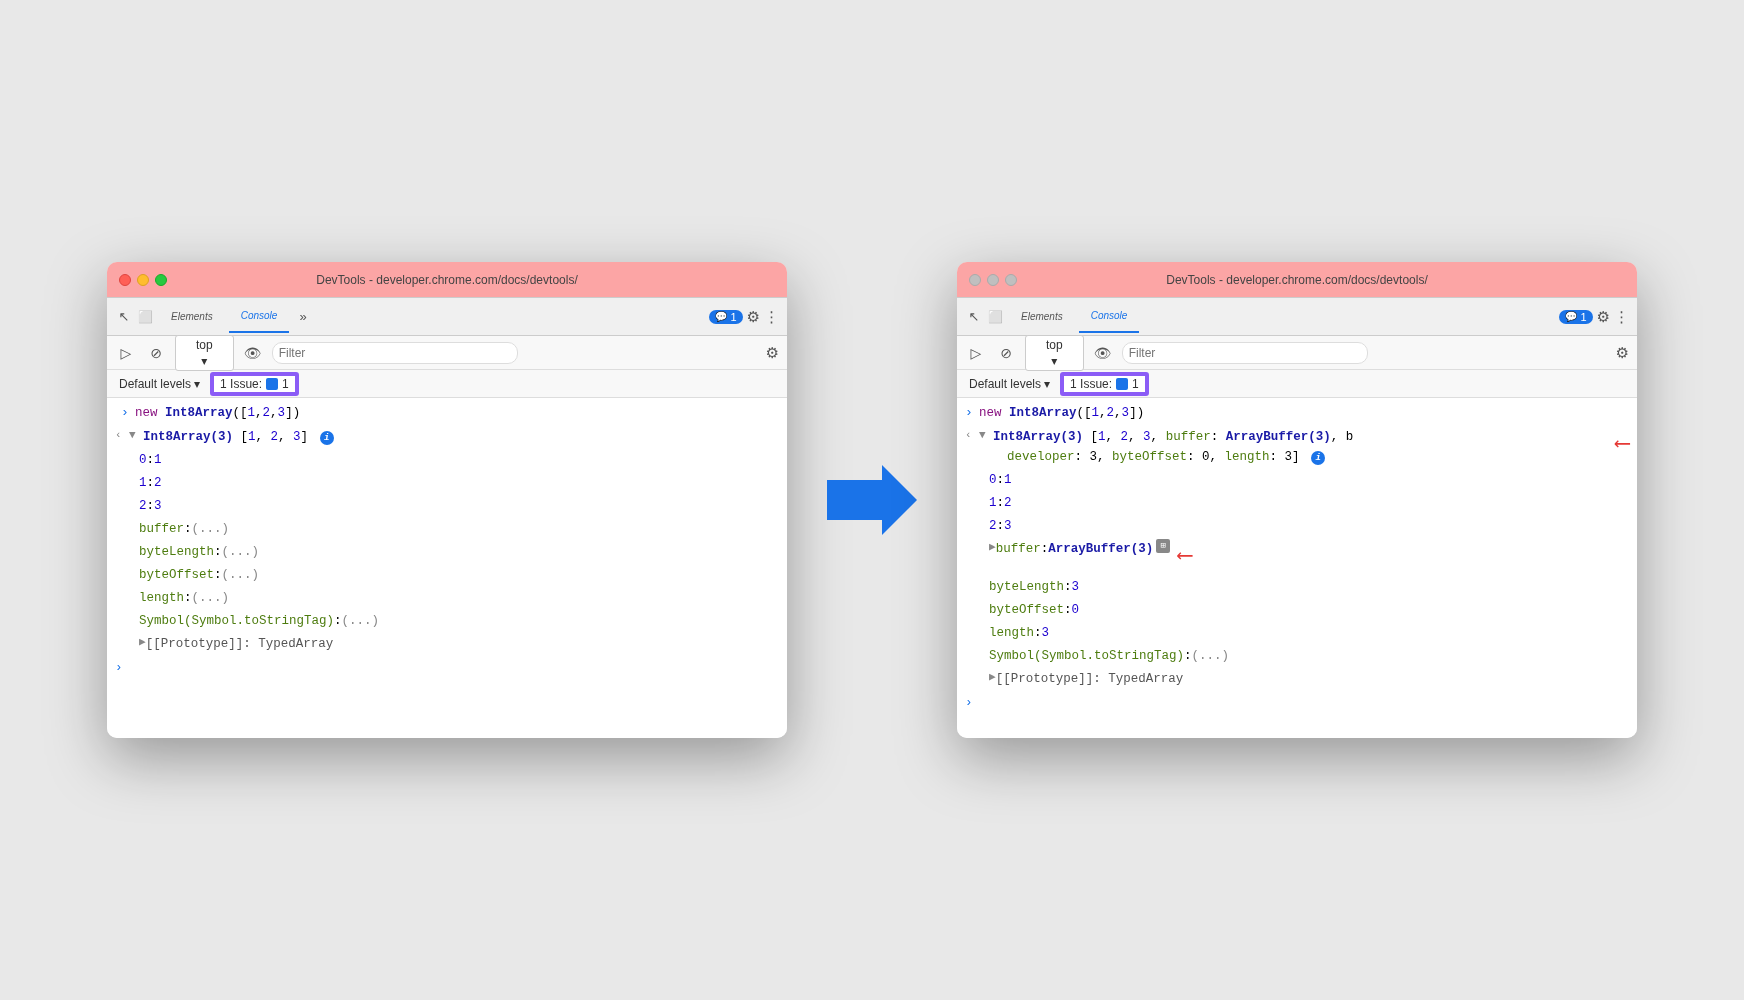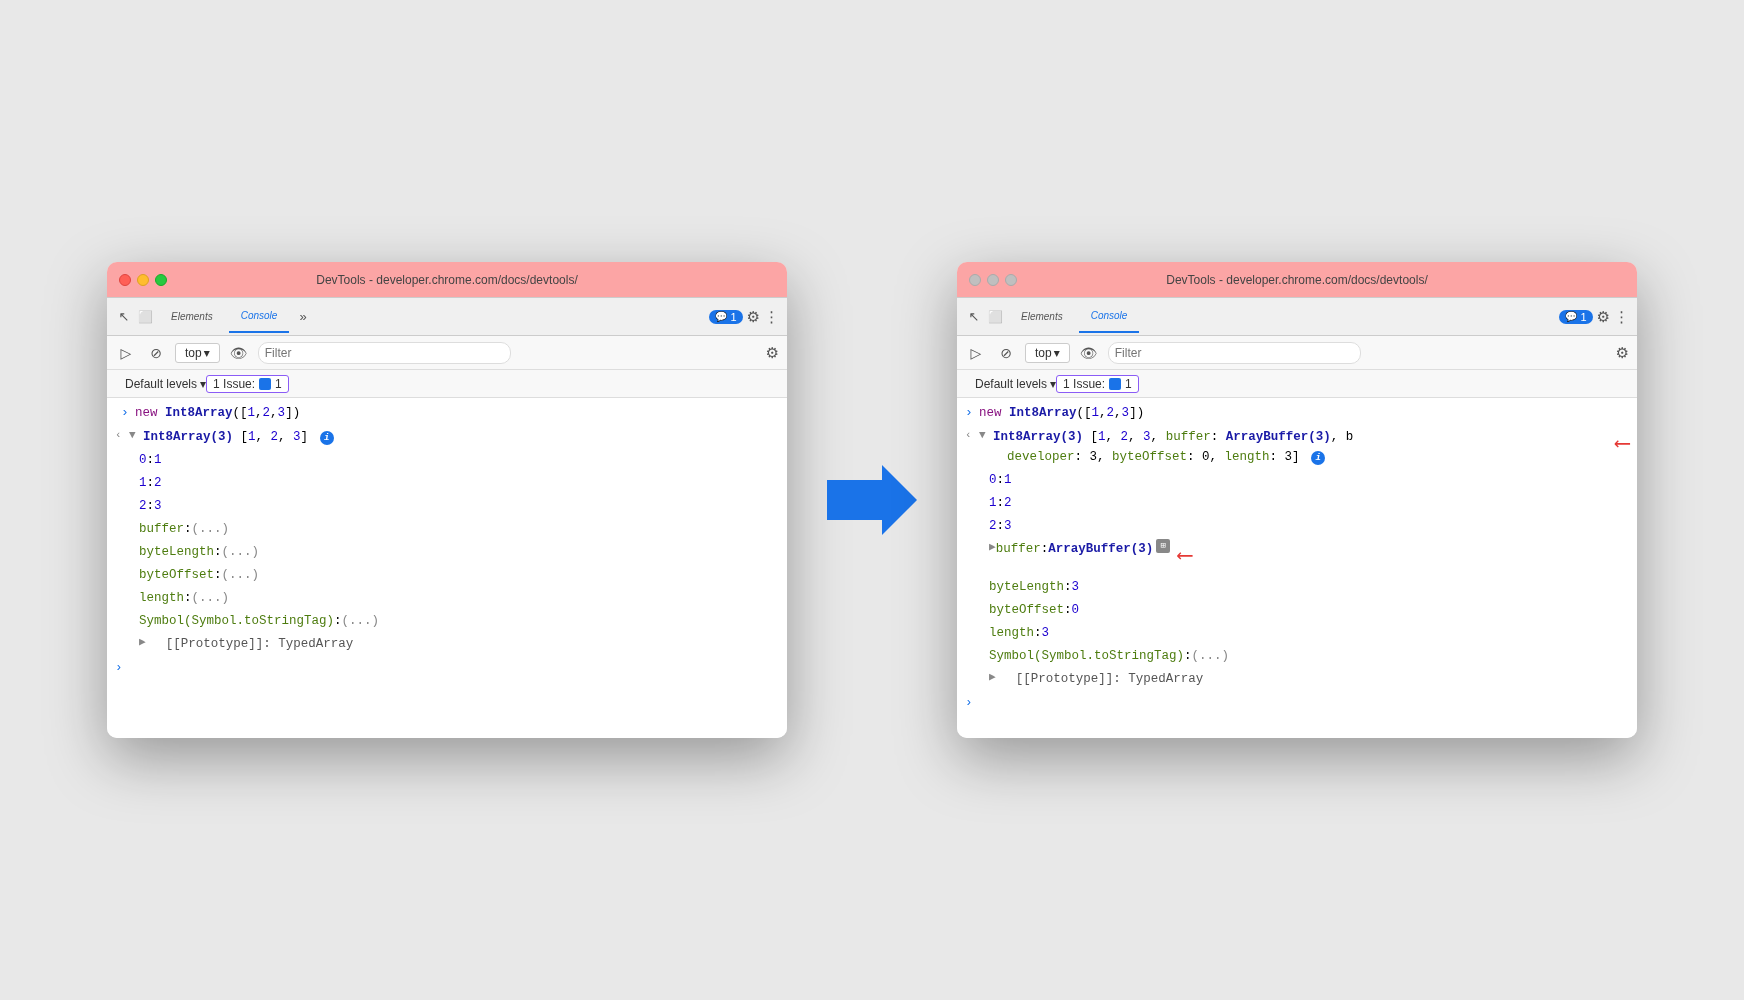--- a/index.html
+++ b/index.html
@@ -153,65 +153,67 @@
       background: none;
       border-radius: 3px;
     }
 
     .top-selector {
       display: flex;
       align-items: center;
       gap: 2px;
       font-size: 12px;
       color: #333;
-      padding: 2px 9px;
+      padding: 2px 20px;
       border: 1px solid #ccc;
       border-radius: 3px;
       background: white;
       cursor: pointer;
+      flex-direction: column;
     }
 
     .filter-input {
       flex: 1;
       height: 22px;
       border: none;
       background: white;
       border: 1px solid #ddd;
       border-radius: 10px;
       padding: 0 6px;
       font-size: 12px;
       color: #aaa;
     }
 
     
     .issues-bar {
       background: #f8f8f8;
       display: flex;
       align-items: center;
       height: 28px;
-      padding: 0 18px;
+      padding: 0 12px;
       border-bottom: 1px solid #ddd;
+      gap: 10px;
     }
 
     .default-levels {
       font-size: 12px;
       color: #333;
       display: flex;
       align-items: center;
       gap: 3px;
       cursor: pointer;
     }
 
     .issues-badge {
       display: flex;
       align-items: center;
       gap: 4px;
       font-size: 12px;
       color: #333;
-      border: 1px solid #8b5cf6;
+      border: 4px solid #8b5cf6;
       border-radius: 3px;
       padding: 1px 6px;
       background: white;
     }
 
     .issue-icon-blue {
       width: 12px;
       height: 12px;
       background: #1a73e8;
       border-radius: 2px;
@@ -234,21 +236,21 @@
       align-items: flex-start;
       padding: 1px 0;
       border-bottom: 1px solid transparent;
     }
 
     .code-keyword { color: #881280; font-weight: normal; text-align: right; }
     .code-classname { color: #1a1aa6; font-weight: bold; }
     .code-number { color: #1c00cf; }
     .code-property { color: #4d7c0f; }
     .code-dim { color: #888; }
-    .code-prototype { color: #555; margin-left: 20px; }
+    .code-prototype { color: #555; }
 
     .info-badge {
       display: inline-flex;
       align-items: center;
       justify-content: center;
       width: 14px;
       height: 14px;
       background: #1a73e8;
       color: white;
       border-radius: 50%;

